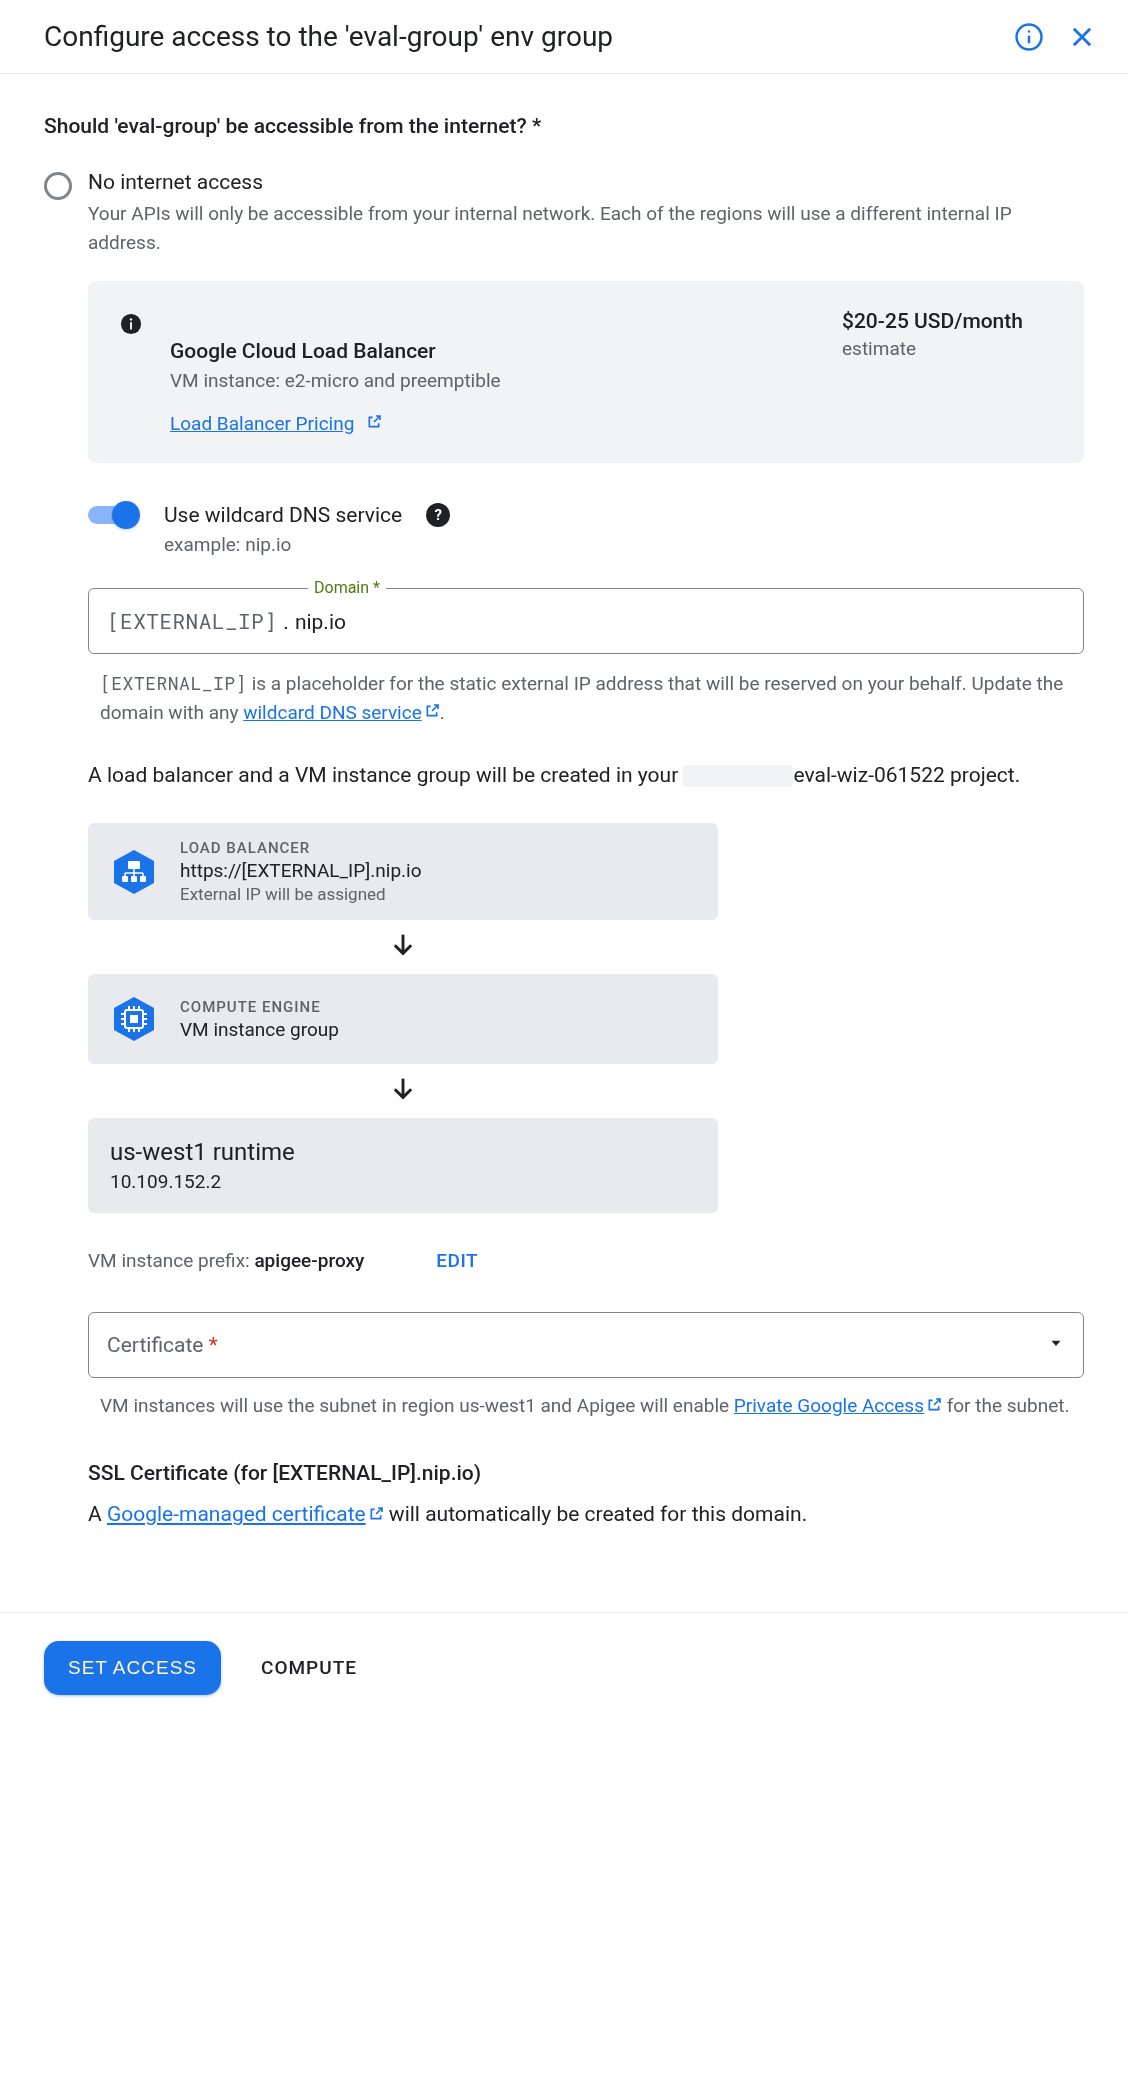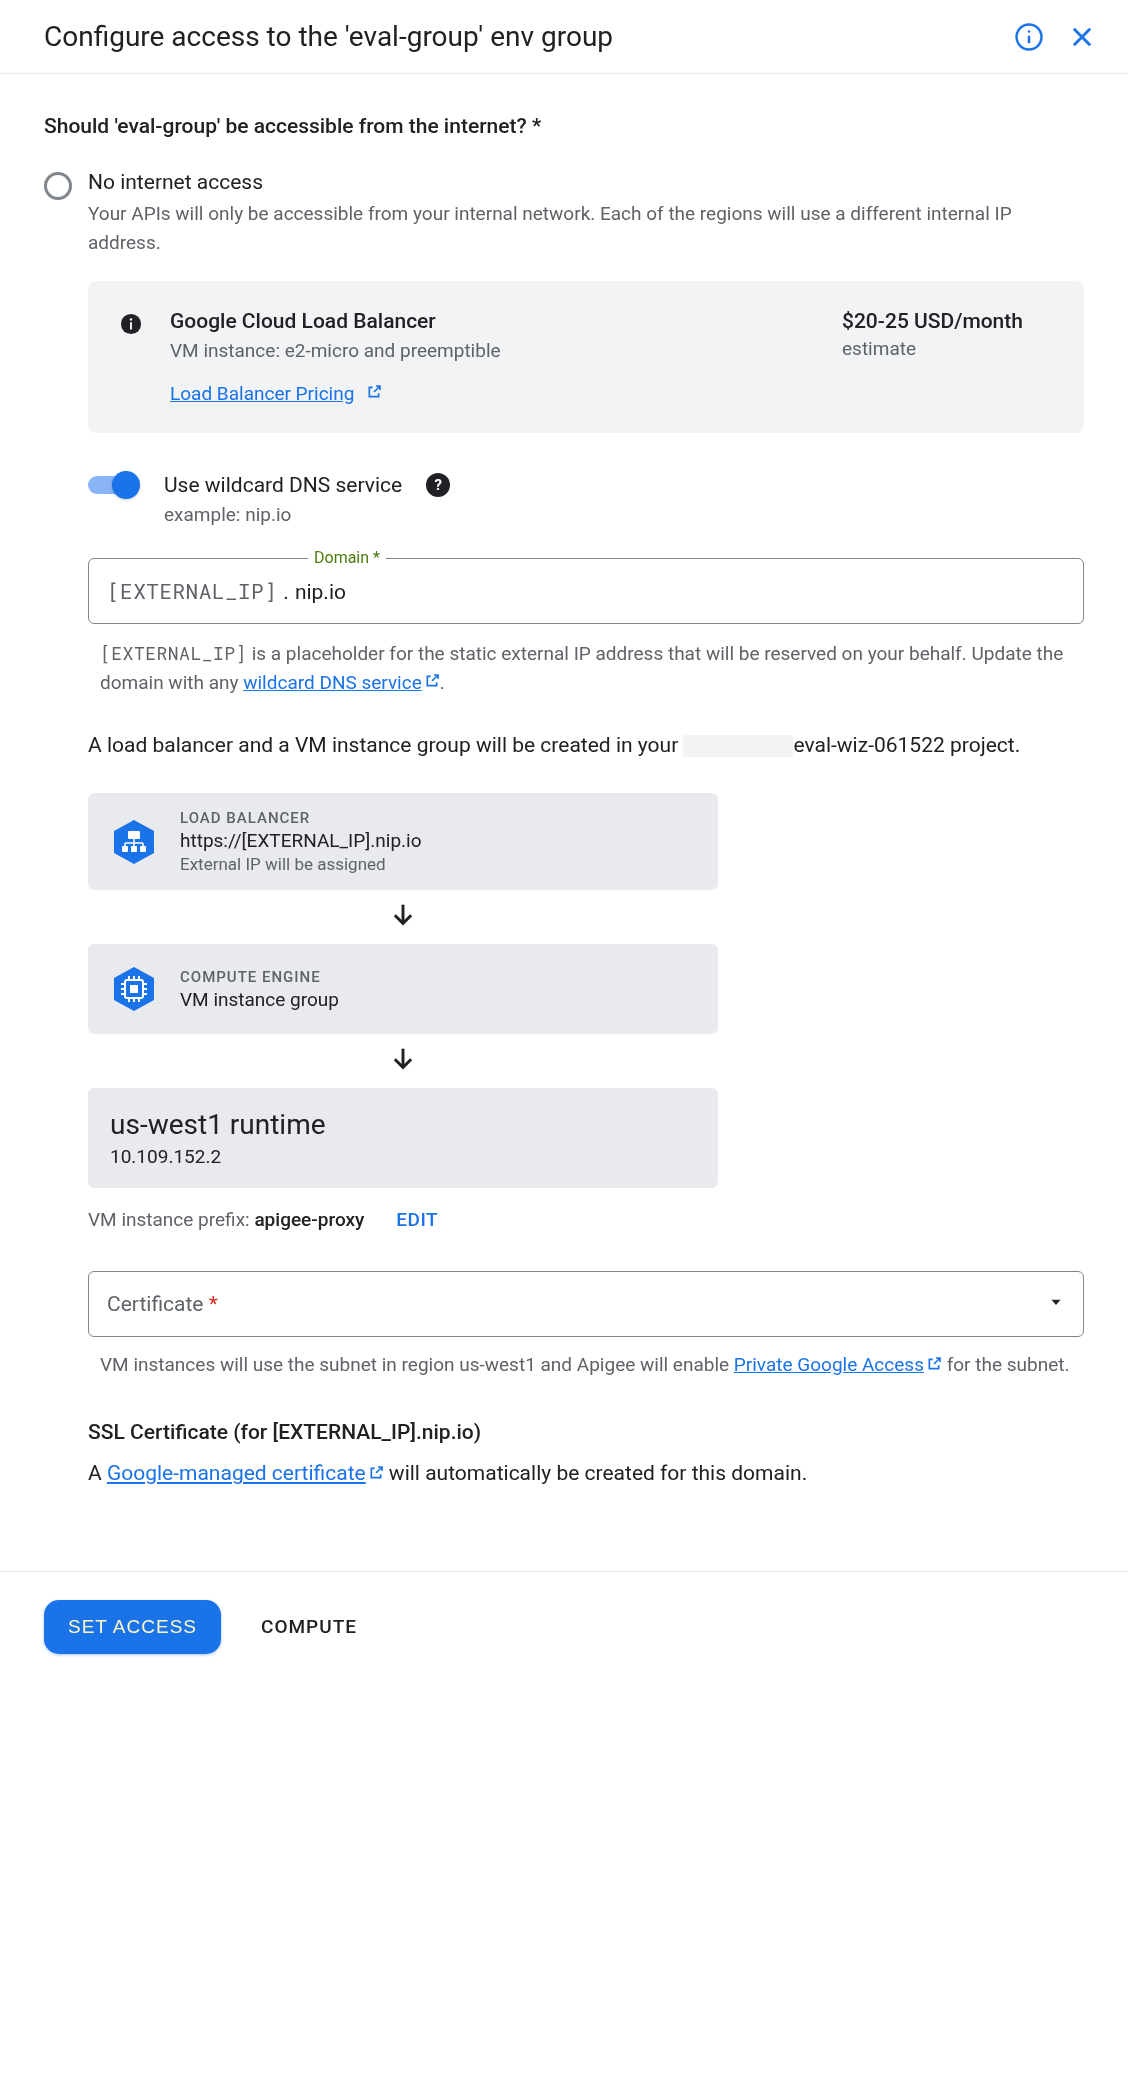--- a/index.html
+++ b/index.html
@@ -73,21 +73,21 @@
   .indent { margin-left: 44px; }
   .callout {
     background: #f1f3f4;
     border-radius: 8px;
     padding: 28px 32px;
     display: flex;
     gap: 28px;
     margin-bottom: 40px;
   }
   .callout-icon { flex-shrink: 0; margin-top: 4px; }
-  .callout-main { flex: 1; }
+  .callout-main { flex: 1; margin-top: 30px; }
   .callout-title { font-size: 21px; font-weight: 500; color: #202124; margin-bottom: 6px; }
   .callout-sub { font-size: 19px; color: #5f6368; margin-bottom: 20px; }
   .callout-link {
     color: #1a73e8;
     font-size: 19px;
     text-decoration: underline;
     text-decoration-color: #1a73e8;
     cursor: pointer;
     display: inline-flex;
     align-items: center;
@@ -193,27 +193,27 @@
     align-items: center;
     gap: 22px;
     min-height: 90px;
   }
   .box-icon { width: 48px; height: 48px; flex-shrink: 0; }
   .box-text .l1 { font-size: 15px; letter-spacing: 1px; color: #5f6368; font-weight: 500; text-transform: uppercase;}
   .box-text .l2 { font-size: 19px; color: #202124; margin-top: 2px; }
   .box-text .l3 { font-size: 17px; color: #5f6368; margin-top: 2px;}
   .arrow { text-align: center; font-size: 32px; color: #202124; padding: 8px 0; }
   .box-plain { padding: 20px 22px; flex-direction: column; align-items: flex-start; gap: 4px;}
-  .box-plain .l2 { font-size: 28px; }
+  .box-plain .l2 { font-size: 24px; }
   .box-plain .l3 { font-size: 19px; }
   .vm-row {
     display: flex;
     align-items: flex-start;
-    gap: 32px;
-    margin-top: 20px;
+    gap: 72px;
+    margin-top: 36px;
     margin-bottom: 40px;
   }
   .vm-label { font-size: 19px; color: #5f6368; }
   .vm-value { font-size: 19px; color: #202124; font-weight: 500;}
   .edit-btn { color: #1a73e8; font-size: 19px; font-weight: 500; letter-spacing: 0.5px; cursor: pointer; text-transform: uppercase;}
   .dropdown {
     border: 1px solid #80868b;
     border-radius: 6px;
     padding: 20px 18px;
     display: flex;

